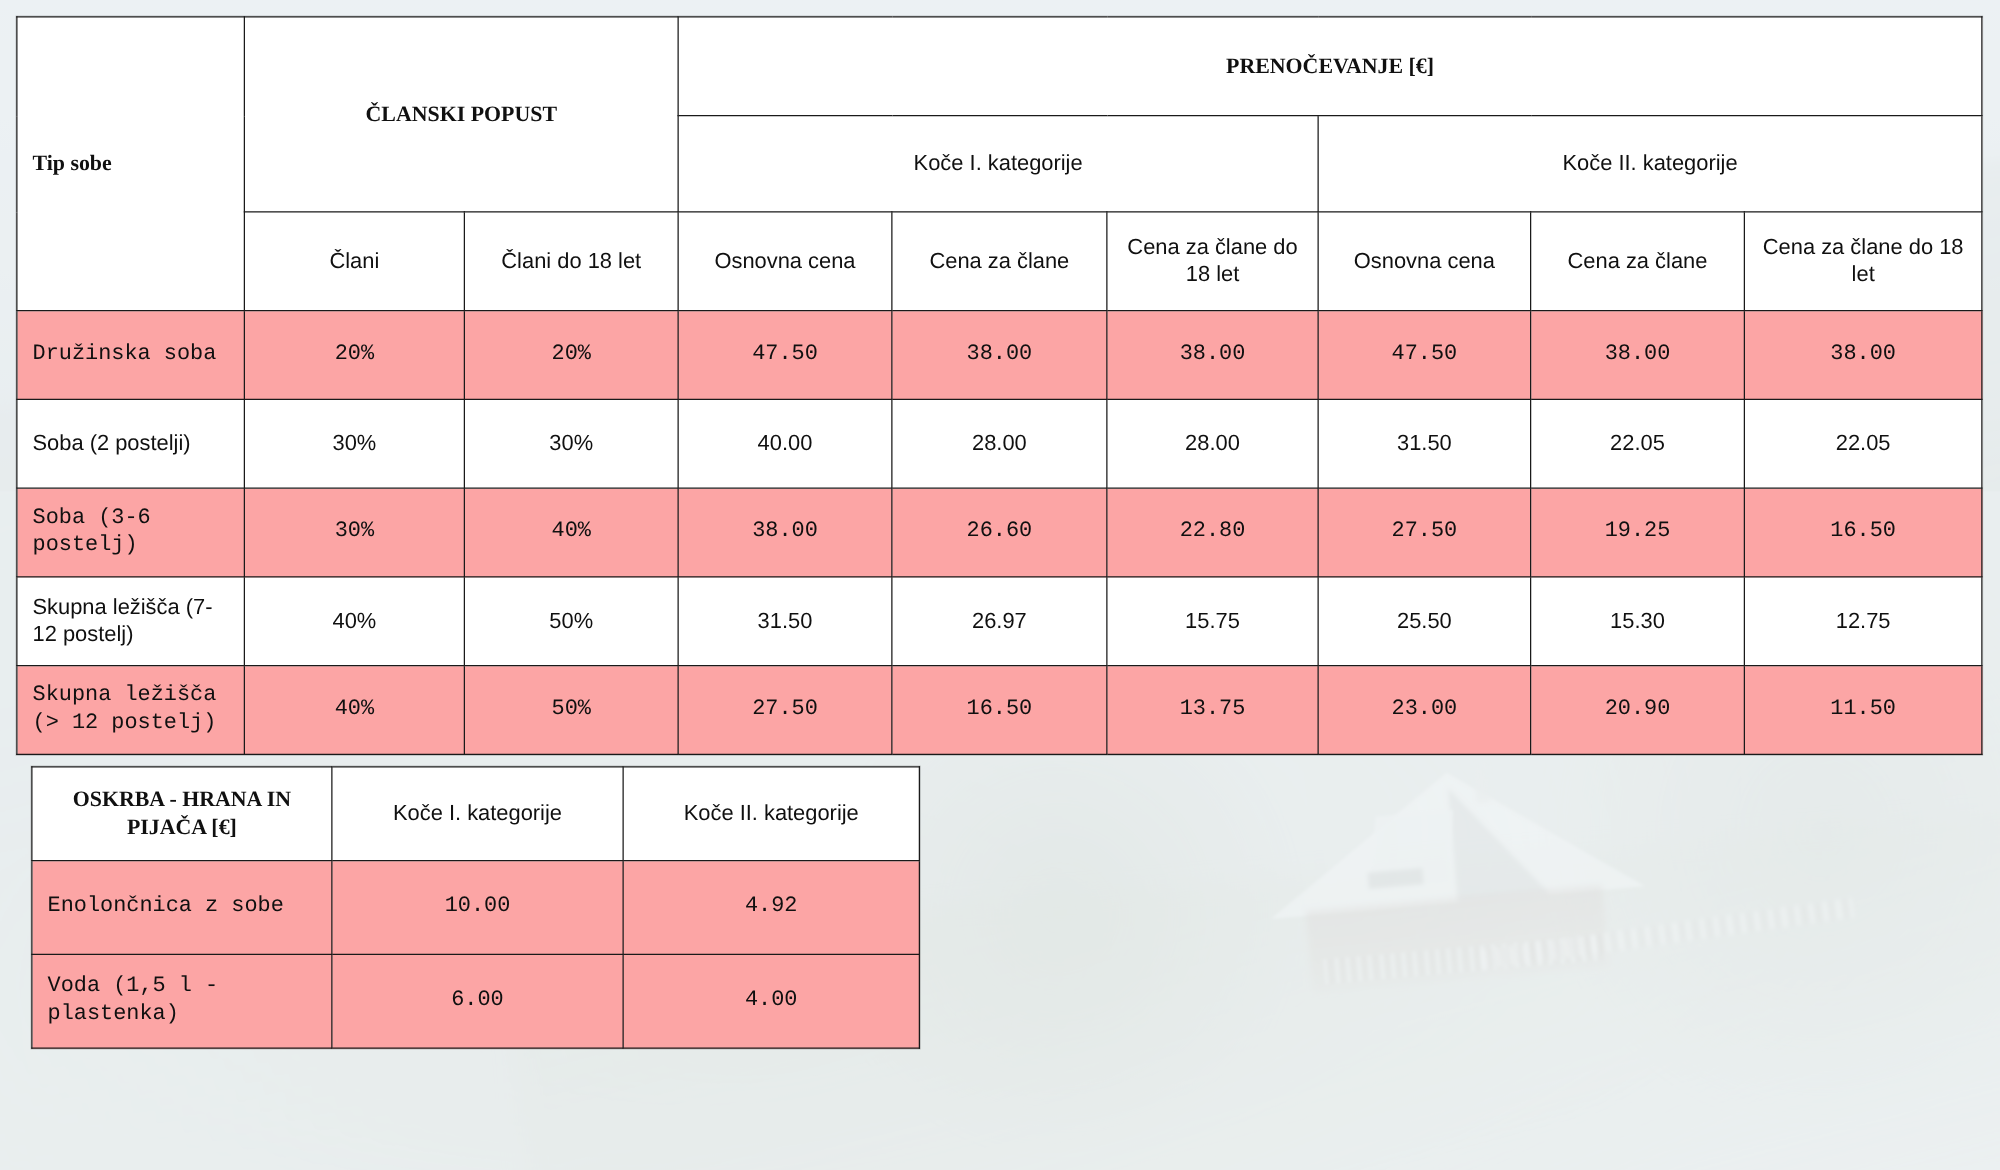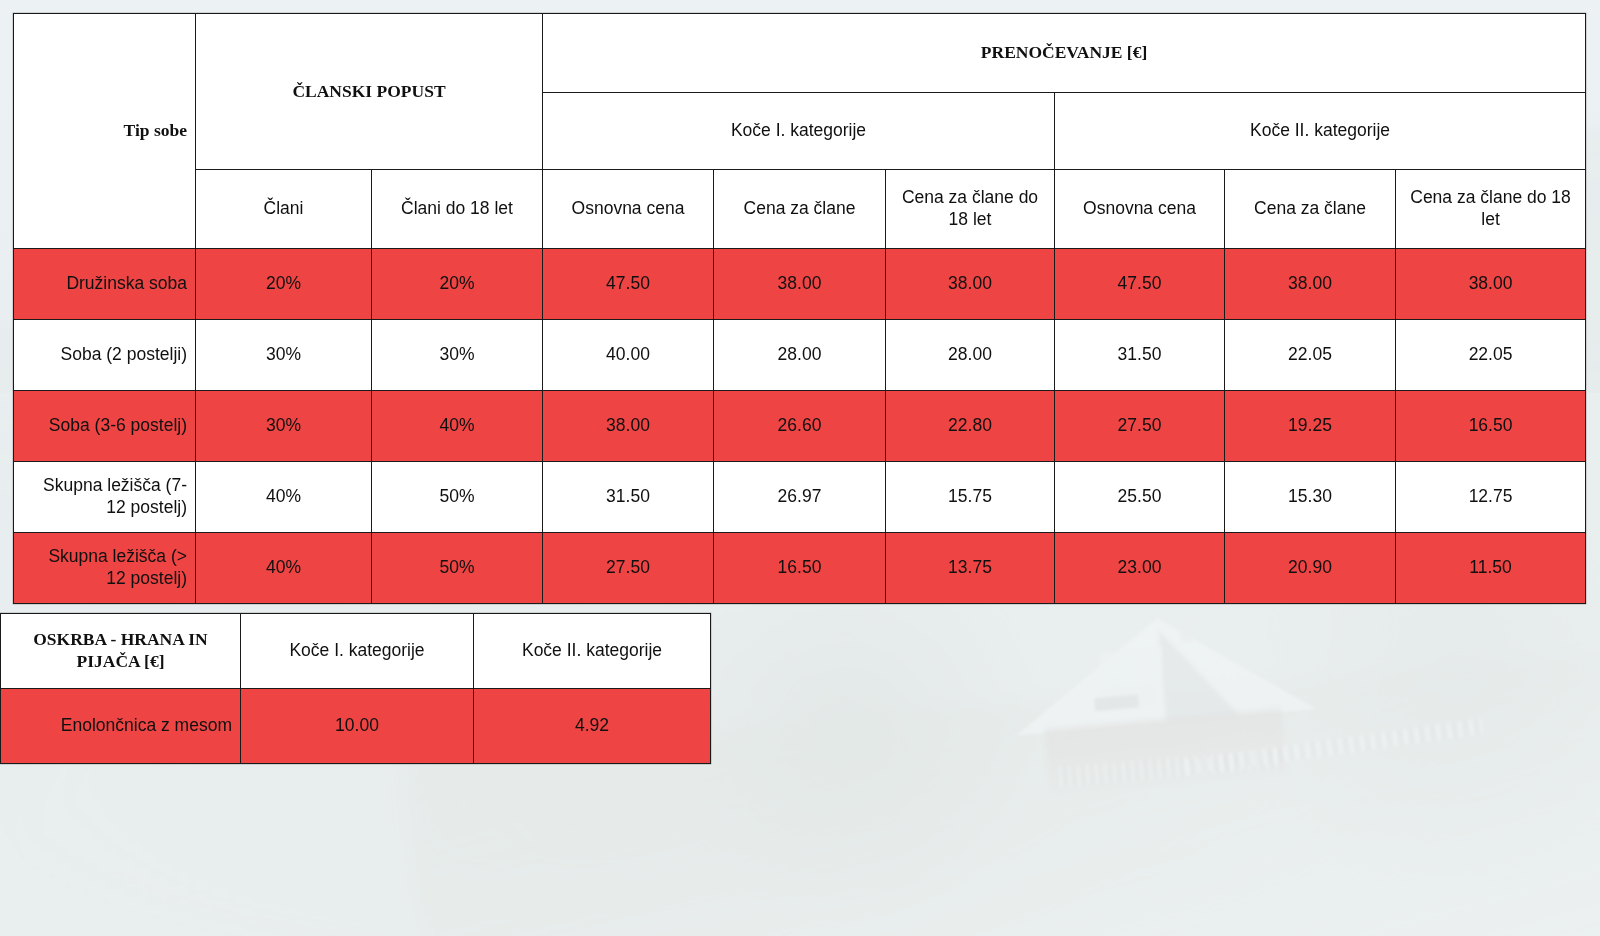--- a/index.html
+++ b/index.html
@@ -160,43 +160,43 @@
     text-align: center;
     vertical-align: middle;
     font-weight: 400;
     line-height: 1.25;
     background: #ffffff;
   }
   table.grid th.bold,
   table.grid td.bold { font-weight: 700; font-family: Liberation Serif, serif; }
   table.grid td.rowlabel,
   table.grid th.rowlabel {
-    text-align: right;
+    text-align: left;
     padding-left: 12px;
   }
-  tr.shaded > td { background: #ef4444; }
+  tr.shaded > td { background: #fca5a5; font-family: Liberation Mono, monospace; }
 
   
   #table-lodging { left: 13px; top: 13px; width: 1572px; }
   #table-lodging col.c0 { width: 182px; }
   #table-lodging col.c1 { width: 176px; }
   #table-lodging col.c2 { width: 171px; }
   #table-lodging col.c3 { width: 171px; }
   #table-lodging col.c4 { width: 172px; }
   #table-lodging col.c5 { width: 169px; }
   #table-lodging col.c6 { width: 170px; }
   #table-lodging col.c7 { width: 171px; }
   #table-lodging col.c8 { width: 190px; }
   #table-lodging tr.hrow1 th { height: 70px; }
   #table-lodging tr.hrow2 th { height: 68px; }
   #table-lodging tr.hrow3 th { height: 70px; }
   #table-lodging tbody td { height: 62px; }
 
   
-  #table-provisions { left: 0; top: 613px; width: 710px; }
+  #table-provisions { left: 25px; top: 613px; width: 710px; }
   #table-provisions col.p0 { width: 240px; }
   #table-provisions col.p1 { width: 233px; }
   #table-provisions col.p2 { width: 237px; }
   #table-provisions thead th { height: 66px; }
   #table-provisions tbody td { height: 66px; }
 </style>
 </head>
 <body>
 
 <div id="photo-backdrop">
@@ -321,20 +321,25 @@
     </colgroup>
     <thead>
       <tr>
         <th class="bold">OSKRBA - HRANA IN PIJAČA [€]</th>
         <th>Koče I. kategorije</th>
         <th>Koče II. kategorije</th>
       </tr>
     </thead>
     <tbody id="provisions-body">
         <tr class="shaded">
-          <td class="rowlabel">Enolončnica z mesom</td>
+          <td class="rowlabel">Enolončnica z sobe</td>
           <td>10.00</td>
           <td>4.92</td>
         </tr>
+        <tr class="shaded">
+          <td class="rowlabel">Voda (1,5 l - plastenka)</td>
+          <td>6.00</td>
+          <td>4.00</td>
+        </tr>
       </tbody>
   </table>
 
 </div>
 
 </body></html>

